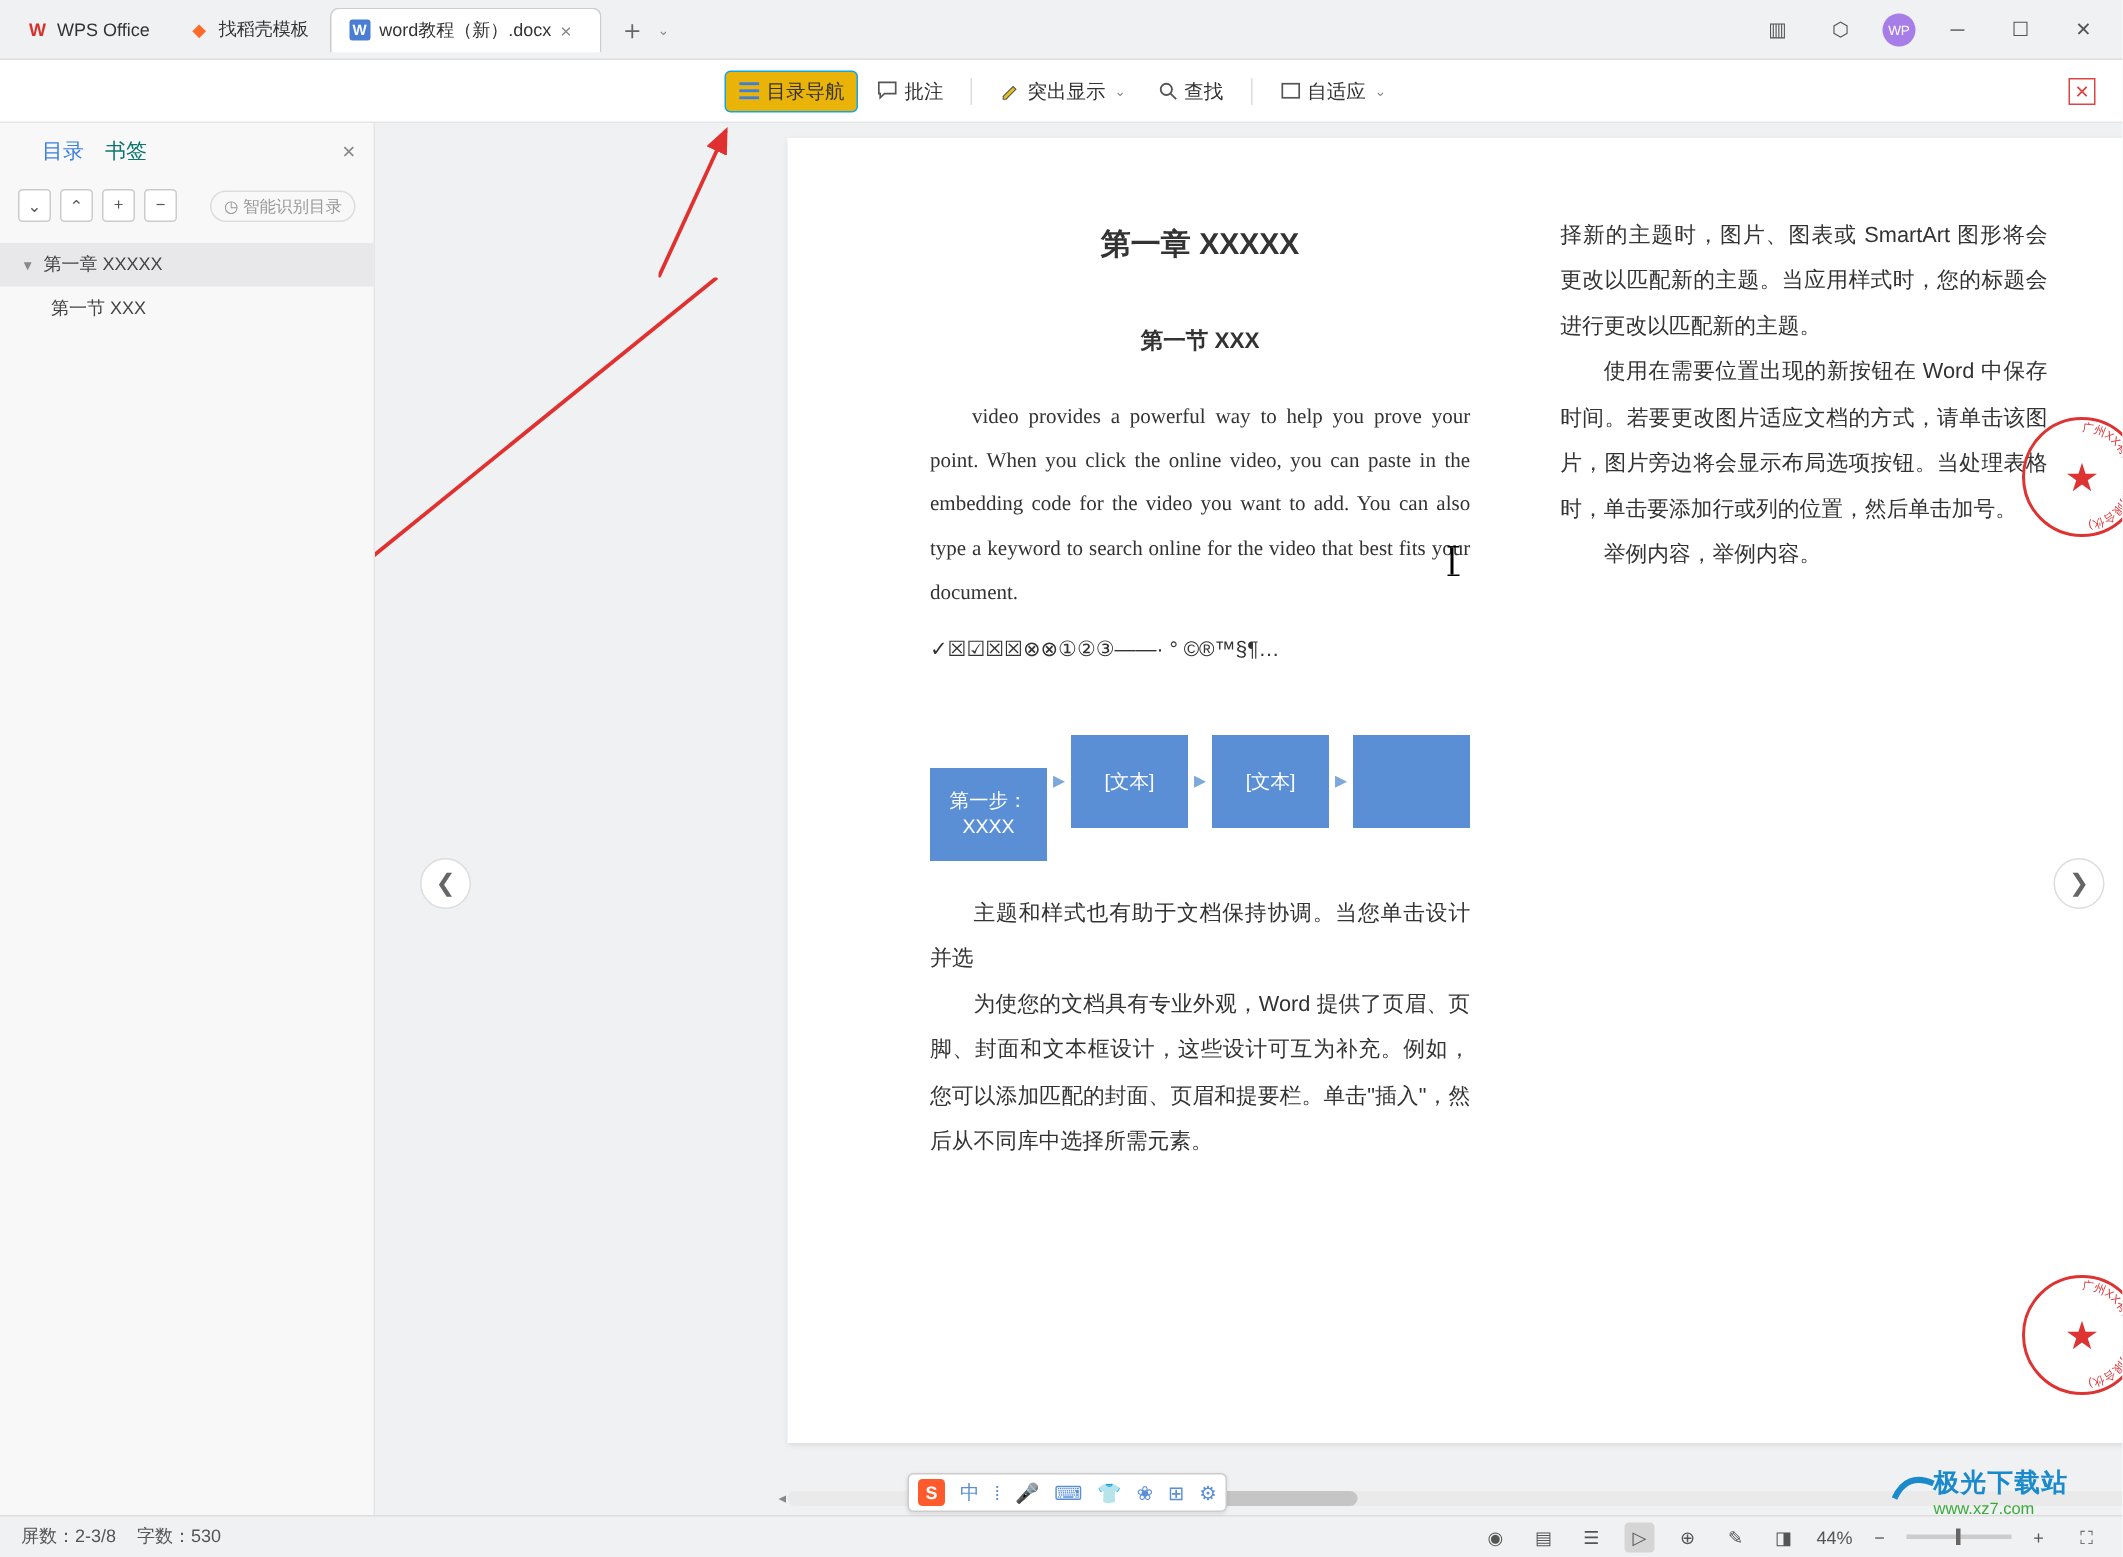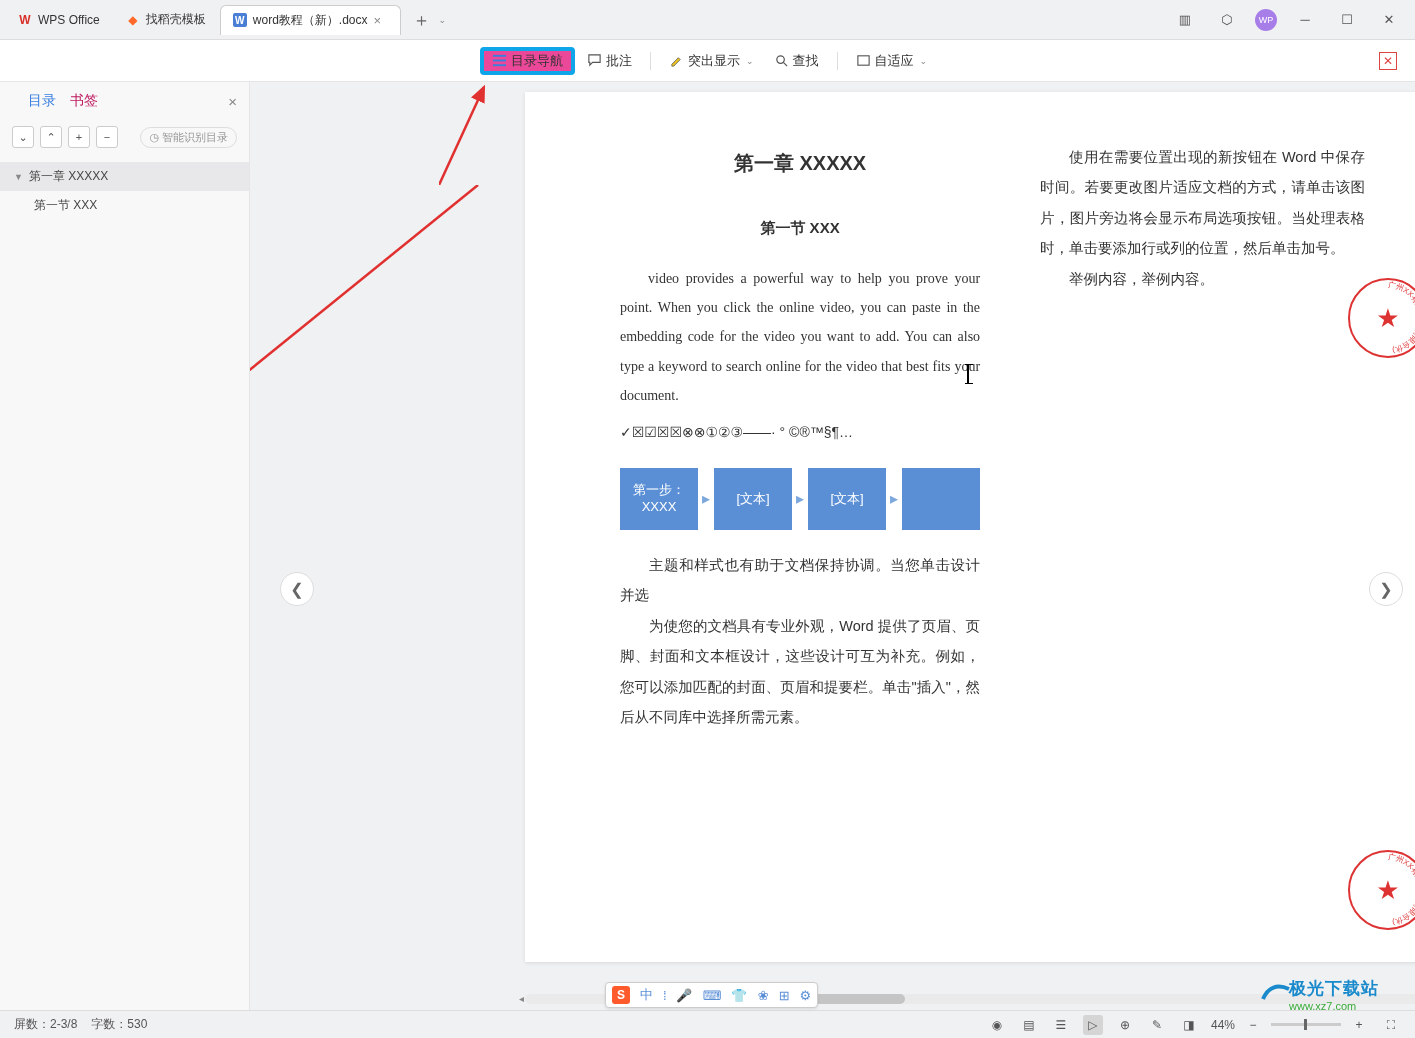--- a/index.html
+++ b/index.html
@@ -10,27 +10,27 @@
 .tab.active { background: #fff; border: 1px solid #ccc; border-bottom: none; }
 .tab-icon { width: 14px; height: 14px; display: inline-flex; align-items: center; justify-content: center; }
 .tab-close { width: 14px; font-size: 13px; color: #888; }
 .newtab { width: 26px; height: 26px; display: flex; align-items: center; justify-content: center; color: #666; font-size: 18px; margin-left: 6px; }
 .win-controls { display: flex; align-items: center; gap: 14px; padding-right: 12px; }
 .win-btn { width: 28px; height: 28px; display: flex; align-items: center; justify-content: center; color: #555; font-size: 13px; }
 .avatar { width: 22px; height: 22px; border-radius: 50%; background: #a77de8; color: #fff; font-size: 9px; display: flex; align-items: center; justify-content: center; }
 .toolbar { height: 42px; background: #fff; border-bottom: 1px solid #e5e5e5; display: flex; align-items: center; justify-content: center; position: relative; }
 .tool-group { display: flex; align-items: center; gap: 4px; }
 .tool-btn { height: 28px; display: flex; align-items: center; padding: 0 8px; gap: 4px; font-size: 13px; color: #333; border-radius: 4px; cursor: pointer; }
-.tool-btn.highlight { border: 4px solid #0ea5e9; background: #ec4899; }
+.tool-btn.highlight { border: 1px solid #0ea5e9; background: #eab308; }
 .tool-sep { width: 1px; height: 18px; background: #ddd; margin: 0 6px; }
 .close-toolbar { position: absolute; right: 18px; width: 18px; height: 18px; border: 1px solid #d44; color: #d44; display: flex; align-items: center; justify-content: center; font-size: 12px; cursor: pointer; }
 .main { display: flex; height: calc(100% - 40px - 42px - 28px); }
 .sidebar { width: 250px; background: #f8f8f9; border-right: 1px solid #e5e5e5; display: flex; flex-direction: column; }
 .side-tabs { display: flex; align-items: center; height: 38px; padding: 0 12px; gap: 14px; margin-left: 16px; }
-.side-tab { font-size: 14px; color: #be185d; cursor: pointer; }
+.side-tab { font-size: 14px; color: #0f766e; cursor: pointer; }
 .side-tab.active { color: #3a7fe0; font-weight: 500; }
 .side-close { margin-left: auto; font-size: 15px; color: #888; cursor: pointer; }
 .side-tools { display: flex; align-items: center; padding: 6px 12px; gap: 6px; }
 .side-tool { width: 22px; height: 22px; border: 1px solid #ccc; border-radius: 3px; display: flex; align-items: center; justify-content: center; font-size: 11px; color: #555; background: #fff; cursor: pointer; }
 .smart-btn { margin-left: auto; font-size: 11px; color: #999; border: 1px solid #ddd; border-radius: 12px; padding: 2px 8px; cursor: pointer; display: flex; align-items: center; gap: 3px; }
 .toc { padding: 8px 0; }
 .toc-item { padding: 6px 14px; font-size: 12px; color: #444; cursor: pointer; display: flex; align-items: center; gap: 6px; }
 .toc-item.selected { background: #e8e8ea; }
 .toc-arrow { font-size: 9px; color: #888; }
 .toc-sub { padding-left: 34px; }
@@ -38,21 +38,21 @@
 .page { position: absolute; left: 275px; top: 10px; width: 935px; height: 870px; background: #fff; box-shadow: 0 1px 4px rgba(0,0,0,0.1); padding: 50px 0 30px; }
 .columns { display: flex; gap: 60px; padding: 0 95px; }
 .col { flex: 1; font-size: 14.5px; line-height: 2.1; color: #333; text-align: justify; }
 .h1 { font-size: 20px; font-weight: bold; text-align: center; margin-bottom: 28px; }
 .h2 { font-size: 15px; font-weight: bold; text-align: center; margin-bottom: 20px; }
 .para { text-indent: 2em; }
 .para-en { font-family: Georgia, serif; font-size: 14px; line-height: 2.1; text-indent: 2em; text-align: justify; }
 .symbols { font-size: 14px; margin: 8px 0 20px; }
 .smartart { display: flex; align-items: center; gap: 4px; margin: 20px 0; }
 .sa-box { width: 78px; height: 62px; background: #5a8fd6; color: #fff; display: flex; align-items: center; justify-content: center; font-size: 13px; text-align: center; }
-.sa-box.first { flex-direction: column; line-height: 1.3; }
+.sa-box.first { flex-direction: column; line-height: 1.3; margin-top: 44px; }
 .sa-arrow { color: #7da8db; font-size: 16px; }
 .stamp { position: absolute; width: 80px; height: 80px; border: 2.5px solid #d33; border-radius: 50%; display: flex; align-items: center; justify-content: center; }
 .stamp::before { content: "★"; color: #d33; font-size: 26px; }
 .stamp-text { position: absolute; width: 100%; height: 100%; font-size: 9px; color: #d33; }
 .cursor-i { position: absolute; width: 2px; height: 18px; border-left: 1px solid #000; border-right: 1px solid #000; }
 .cursor-i::before, .cursor-i::after { content:""; position: absolute; width: 8px; height: 1px; background: #000; left: -3px; }
 .cursor-i::before { top: -1px; } .cursor-i::after { bottom: -1px; }
 .nav-arrow { position: absolute; width: 34px; height: 34px; border-radius: 50%; background: #fff; border: 1px solid #ddd; display: flex; align-items: center; justify-content: center; font-size: 16px; color: #666; cursor: pointer; top: 490px; }
 .nav-left { left: 30px; } .nav-right { right: 12px; }
 .loc-pin { position: absolute; right: 6px; top: 14px; width: 22px; height: 22px; color: #3a7fe0; font-size: 16px; display: flex; align-items: center; justify-content: center; border-left: 1px solid #ddd; padding-left: 8px; }
@@ -204,20 +204,21 @@
               </div>
             <span class="sa-arrow">▸</span>
             <div class="sa-box">
                 <span></span>
               </div>
           </div>
           <p class="para">主题和样式也有助于文档保持协调。当您单击设计并选</p>
           <p class="para">为使您的文档具有专业外观，Word 提供了页眉、页脚、封面和文本框设计，这些设计可互为补充。例如，您可以添加匹配的封面、页眉和提要栏。单击"插入"，然后从不同库中选择所需元素。</p>
         </div>
         <div class="col">
+          <p class="para" style="text-indent:0">择新的主题时，图片、图表或 SmartArt 图形将会更改以匹配新的主题。当应用样式时，您的标题会进行更改以匹配新的主题。</p>
           <p class="para">使用在需要位置出现的新按钮在 Word 中保存时间。若要更改图片适应文档的方式，请单击该图片，图片旁边将会显示布局选项按钮。当处理表格时，单击要添加行或列的位置，然后单击加号。</p>
           <p class="para">举例内容，举例内容。</p>
         </div>
       </div>
 
       <div class="stamp" style="top:186px; right:32px">
         <svg class="stamp-text" viewBox="0 0 80 80">
             <defs>
               <path id="cp1" d="M40 8a32 32 0 1 1 -0.1 0"></path>
             </defs>

